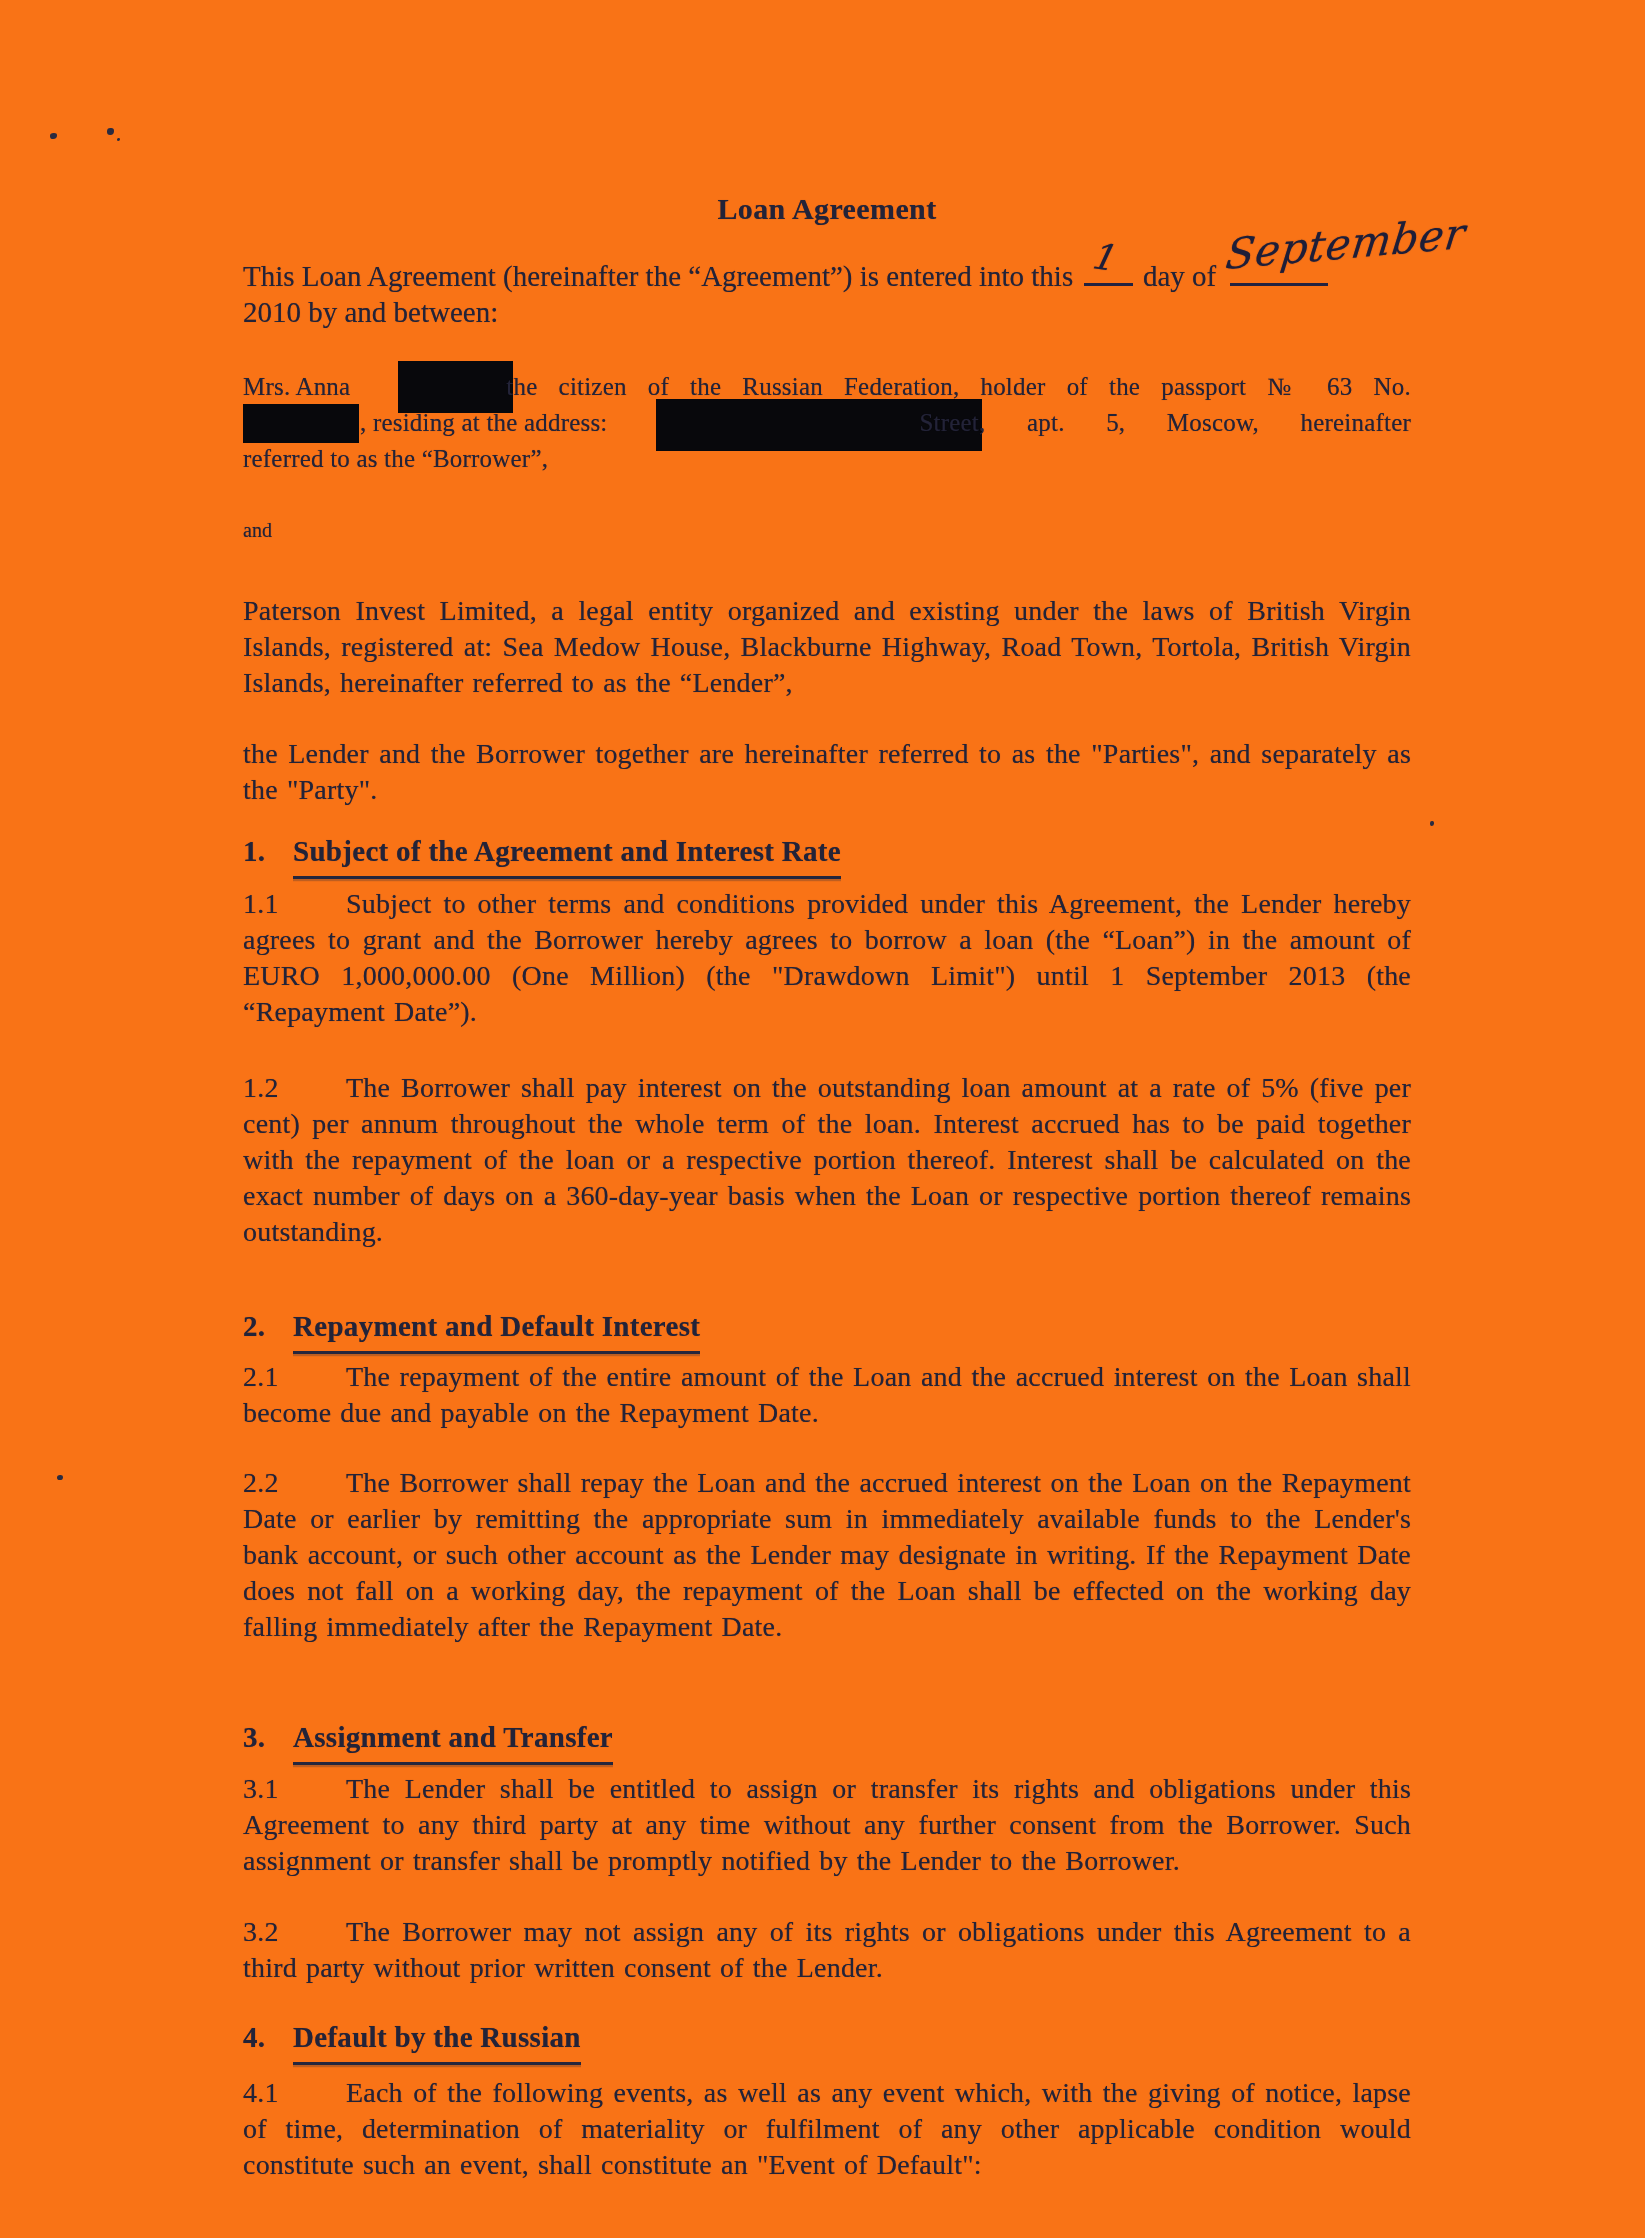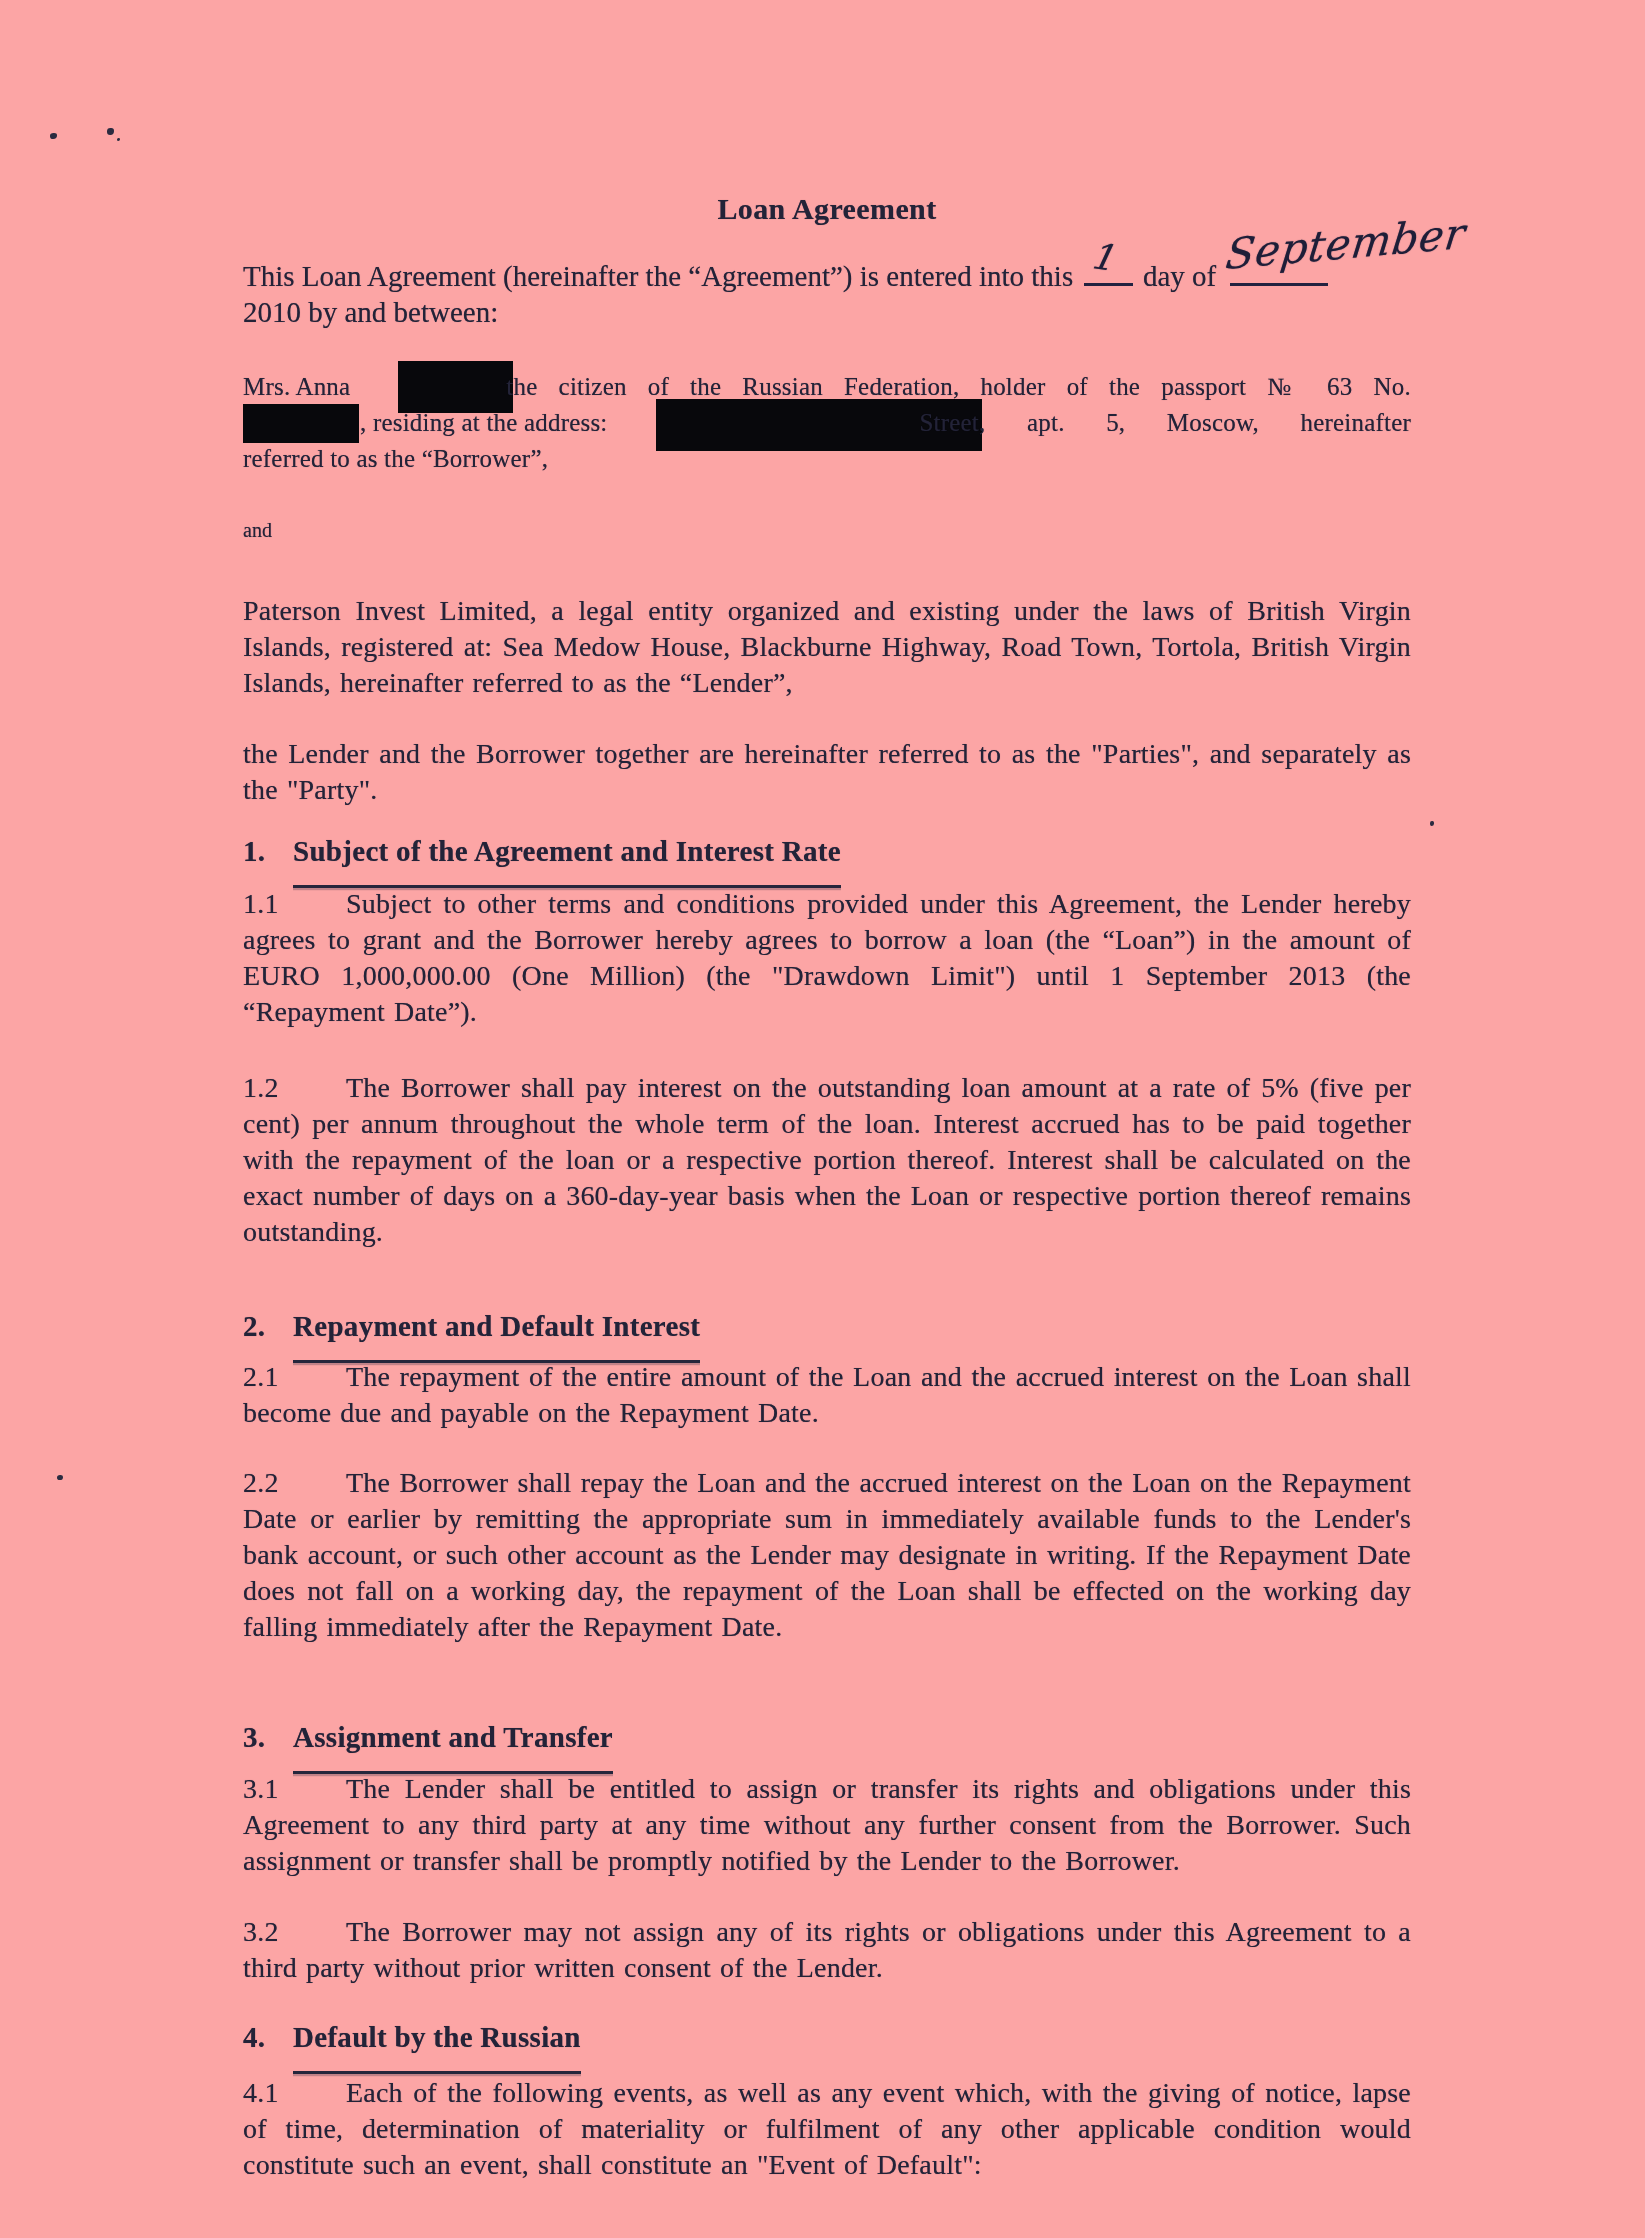--- a/index.html
+++ b/index.html
@@ -1,18 +1,18 @@
 <!DOCTYPE html>
 <html style="font-size:12px"><head>
 <meta charset="utf-8">
 <style>
   html,body{margin:0;padding:0;background:#fcfcfa;}
   .page{
     position:relative;width:1645px;height:2239px;overflow:hidden;
-    background:#fca5a5;
+    background:#f97316;
     font-family:"Liberation Serif","DejaVu Serif",serif;
     color:#232338;
     text-shadow:0 0 0.7px rgba(35,35,60,.55);
   }
   .abs{position:absolute;}
   .block{
     position:absolute;left:243px;width:1168px;
     font-size:28px;line-height:36px;text-align:justify;
     letter-spacing:0.2px;word-spacing:1.9px;
   }
@@ -21,21 +21,21 @@
     text-align:center;font-weight:bold;font-size:30px;line-height:36px;
     letter-spacing:0.4px;
   }
   .hblock{
     position:absolute;left:243px;width:1168px;
     font-size:29px;line-height:36px;font-weight:bold;letter-spacing:0.3px;
   }
   .hnum{display:inline-block;width:50px;}
   .htext{
     display:inline-block;
-    border-bottom:3.7px solid #26263c;padding-bottom:16px;
+    border-bottom:3.7px solid #26263c;padding-bottom:7px;
     box-shadow:0 2.2px 0 rgba(38,38,60,.28);
   }
   .pnum{display:inline-block;width:103px;}
   .row{display:flex;align-items:baseline;height:36px;}
   .sp{flex:none;display:inline-block;}
   .fill{flex:1 1 auto;text-align:justify;text-align-last:justify;}
   b{font-weight:normal;}
   .redact{position:absolute;background:#08080c;}
   .speck{position:absolute;background:#2b2b40;border-radius:50% 40% 55% 45%;}
   .blank{

